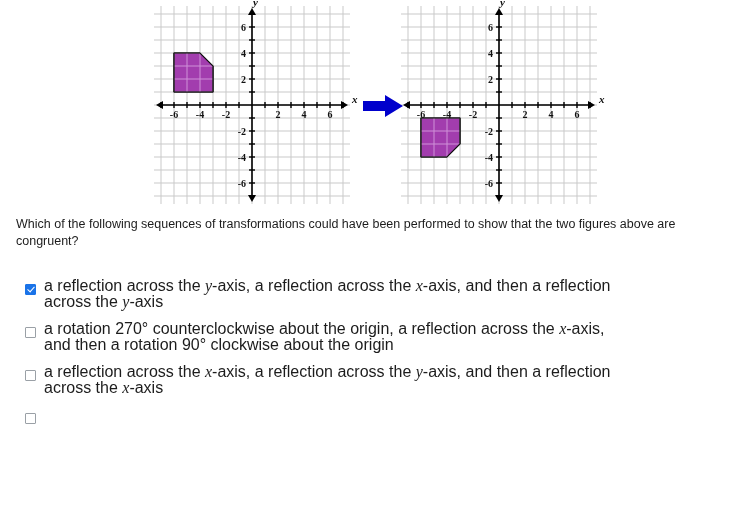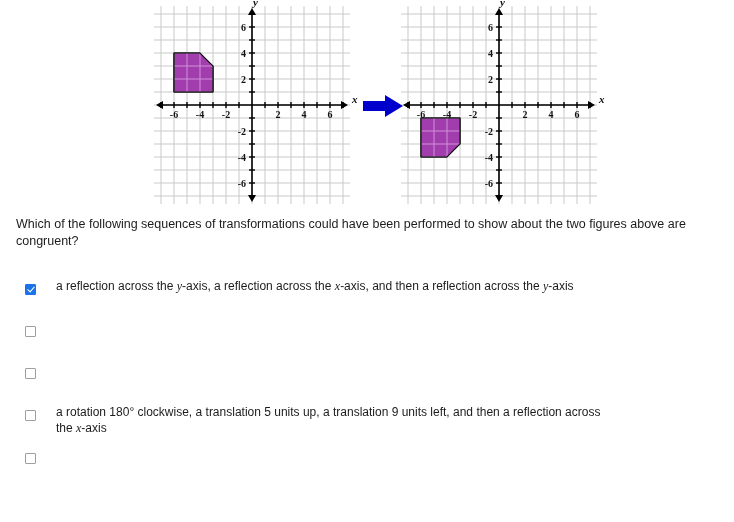--- a/index.html
+++ b/index.html
@@ -92,23 +92,23 @@
     left: 3px;
     top: 0px;
     width: 3px;
     height: 6px;
     border: solid #ffffff;
     border-width: 0 1.6px 1.6px 0;
     transform: rotate(42deg);
   }
   .option-label {
     display: block;
-    margin-left: 56px;
+    margin-left: 44px;
     margin-right: 120px;
-    font-size: 12px;
+    font-size: 16px;
     line-height: 16px;
     color: #1c1c1c;
     padding-top: 3px;
   }
   .option-label i {
     font-family: "Liberation Serif", serif;
     font-style: italic;
   }
 </style>
 </head>
@@ -325,33 +325,31 @@
         </g>
       </svg><div class="axis-letter" style="left: 99px; top: -10px;">y</div><div class="axis-letter" style="left: 198px; top: 87px;">x</div></div>
 
   <div id="arrow-wrap">
     <svg width="40" height="22" viewBox="0 0 40 22">
       <polygon id="arrow-poly" points="0,6 22,6 22,0 40,11 22,22 22,16 0,16" fill="#0000cc"></polygon>
     </svg>
   </div>
 </div>
 
-<div id="question-text">Which of the following sequences of transformations could have been performed to show about the two figures above are congruent?</div>
+<div id="question-text">Which of the following sequences of transformations could have been performed to show that the two figures above are congruent?</div>
 
 <div id="options-list">
     <div class="option-row">
       <span class="option-checkbox checked"></span>
       <span class="option-label">a reflection across the <i>y</i>-axis, a reflection across the <i>x</i>-axis, and then a reflection across the <i>y</i>-axis</span>
     </div>
     <div class="option-row">
       <span class="option-checkbox"></span>
+      <span class="option-label">a rotation 270° counterclockwise about the origin, a reflection across the <i>x</i>-axis, and then a rotation 90° clockwise about the origin</span>
     </div>
     <div class="option-row">
       <span class="option-checkbox"></span>
-    </div>
-    <div class="option-row">
-      <span class="option-checkbox"></span>
-      <span class="option-label">a rotation 180° clockwise, a translation 5 units up, a translation 9 units left, and then a reflection across the <i>x</i>-axis</span>
+      <span class="option-label">a reflection across the <i>x</i>-axis, a reflection across the <i>y</i>-axis, and then a reflection across the <i>x</i>-axis</span>
     </div>
     <div class="option-row">
       <span class="option-checkbox"></span>
     </div>
   </div>
 
 </body></html>

